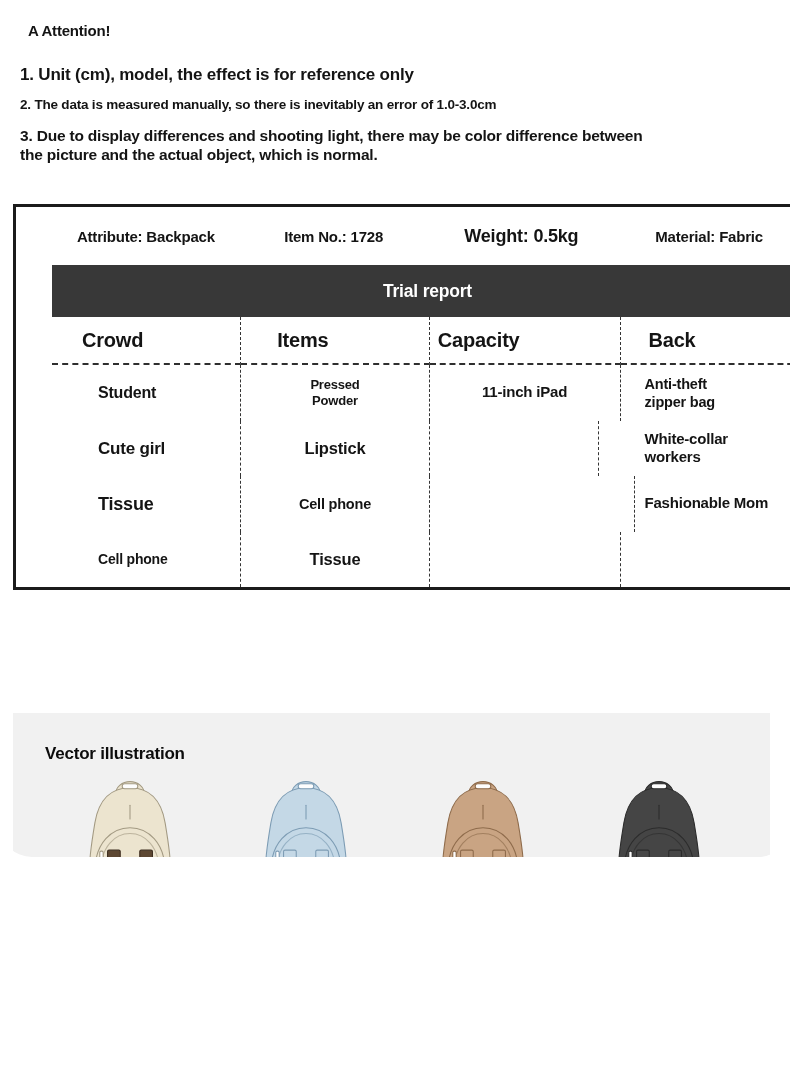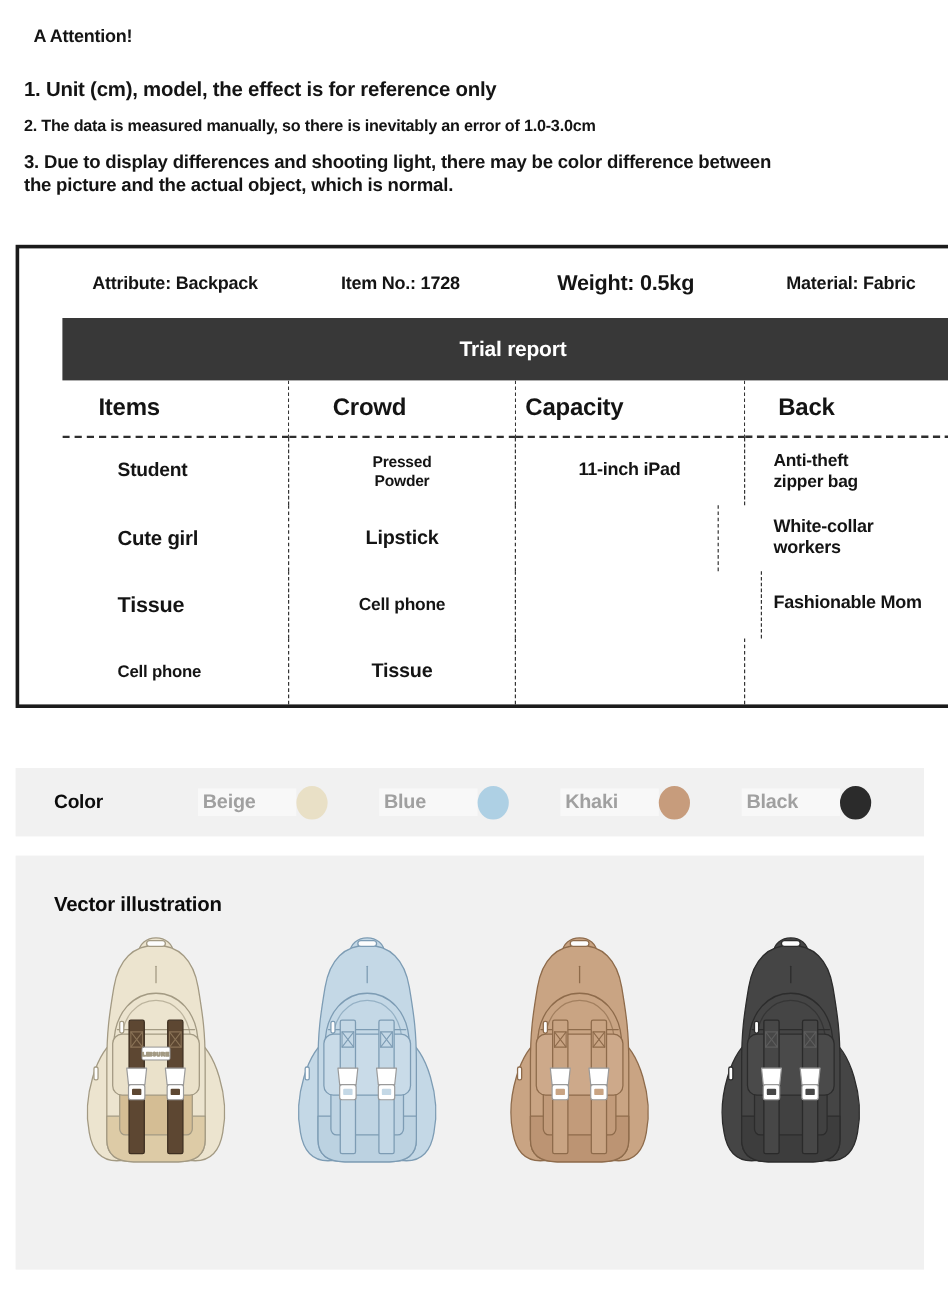--- a/index.html
+++ b/index.html
@@ -1,17 +1,17 @@
 <!DOCTYPE html>
 <html><head>
 <meta charset="utf-8">
 <style>
   html,body{margin:0;padding:0;background:#fff;}
   body{width:790px;height:1087px;font-family:"Liberation Sans","DejaVu Sans",sans-serif;font-weight:700;color:#141414;}
-  .page{position:relative;width:790px;height:1087px;overflow:hidden;letter-spacing:-0.2px;background:#fff;border-radius:32px;}
+  .page{position:relative;width:790px;height:857px;overflow:hidden;letter-spacing:-0.2px;background:#fff;border-radius:32px;}
 
   
   .attention-title{position:absolute;left:28px;top:22px;font-size:15px;}
   .note{position:absolute;left:20px;white-space:pre-line;line-height:1.25;}
   .note-1{top:64px;font-size:17px;}
   .note-2{top:97px;font-size:13.5px;}
   .note-3{top:126px;font-size:15.5px;width:752px;}
 
   
   .spec-table{position:absolute;left:13px;top:204px;width:751px;border:3px solid #1b1b1b;background:#fff;}
@@ -72,22 +72,22 @@
 
   <section class="spec-table" style="border-color: rgb(27, 27, 27); padding-left: 36px;">
     <div class="attr-row">
       <span class="attr-cell">Attribute: Backpack</span>
       <span class="attr-cell">Item No.: 1728</span>
       <span class="attr-cell">Weight: 0.5kg</span>
       <span class="attr-cell">Material: Fabric</span>
     </div>
     <div class="banner">Trial report</div>
     <div id="table-grid">
+        <div class="tcell hcell">Crowd</div>
         <div class="tcell hcell">Items</div>
-        <div class="tcell hcell">Crowd</div>
         <div class="tcell hcell">Capacity</div>
         <div class="tcell hcell">Back</div>
         <div class="tcell">Student</div>
         <div class="tcell">Pressed
 Powder</div>
         <div class="tcell">11-inch iPad</div>
         <div class="tcell">Anti-theft
 zipper bag</div>
         <div class="tcell">Cute girl</div>
         <div class="tcell">Lipstick</div>
@@ -97,41 +97,20 @@
         <div class="tcell">Tissue</div>
         <div class="tcell">Cell phone</div>
         <div class="tcell"></div>
         <div class="tcell">Fashionable Mom</div>
         <div class="tcell">Cell phone</div>
         <div class="tcell">Tissue</div>
         <div class="tcell"></div>
       </div>
   </section>
 
-  <section class="color-bar">
-    <span class="color-label">Color</span>
-    <div id="color-options">
-        <div class="copt">
-       <span class="cname">Beige</span>
-       <span class="cswatch" style="background:#e9e0c6"></span>
-     </div>
-        <div class="copt">
-       <span class="cname">Blue</span>
-       <span class="cswatch" style="background:#aed0e4"></span>
-     </div>
-        <div class="copt">
-       <span class="cname">Khaki</span>
-       <span class="cswatch" style="background:#c79c7c"></span>
-     </div>
-        <div class="copt">
-       <span class="cname">Black</span>
-       <span class="cswatch" style="background:#2b2b2b"></span>
-     </div>
-      </div>
-  </section>
 
   <section class="vector-section">
     <div class="vector-title">Vector illustration</div>
     <div id="bags">
         <svg class="bag" viewBox="0 0 150 205" width="150" height="200" xmlns="http://www.w3.org/2000/svg">
     <g stroke="#a39a83" stroke-width="1.1" fill="#ece4cf" stroke-linejoin="round" stroke-linecap="round">
       <path d="M42,92 C24,102 12,142 18,172 C21,190 30,197 44,196 L60,196 L60,92 Z"></path>
       <path d="M108,92 C126,102 138,142 132,172 C129,190 120,197 106,196 L90,196 L90,92 Z"></path>
       <path d="M60,20 C60,1 90,1 90,20 Z"></path>
       <path d="M75,12 C56,12 43,24 39,48 C35,72 33,86 33,112 L33,178 C33,191 41,197 56,197 L94,197 C109,197 117,191 117,178 L117,112 C117,86 115,72 111,48 C107,24 94,12 75,12 Z"></path>

